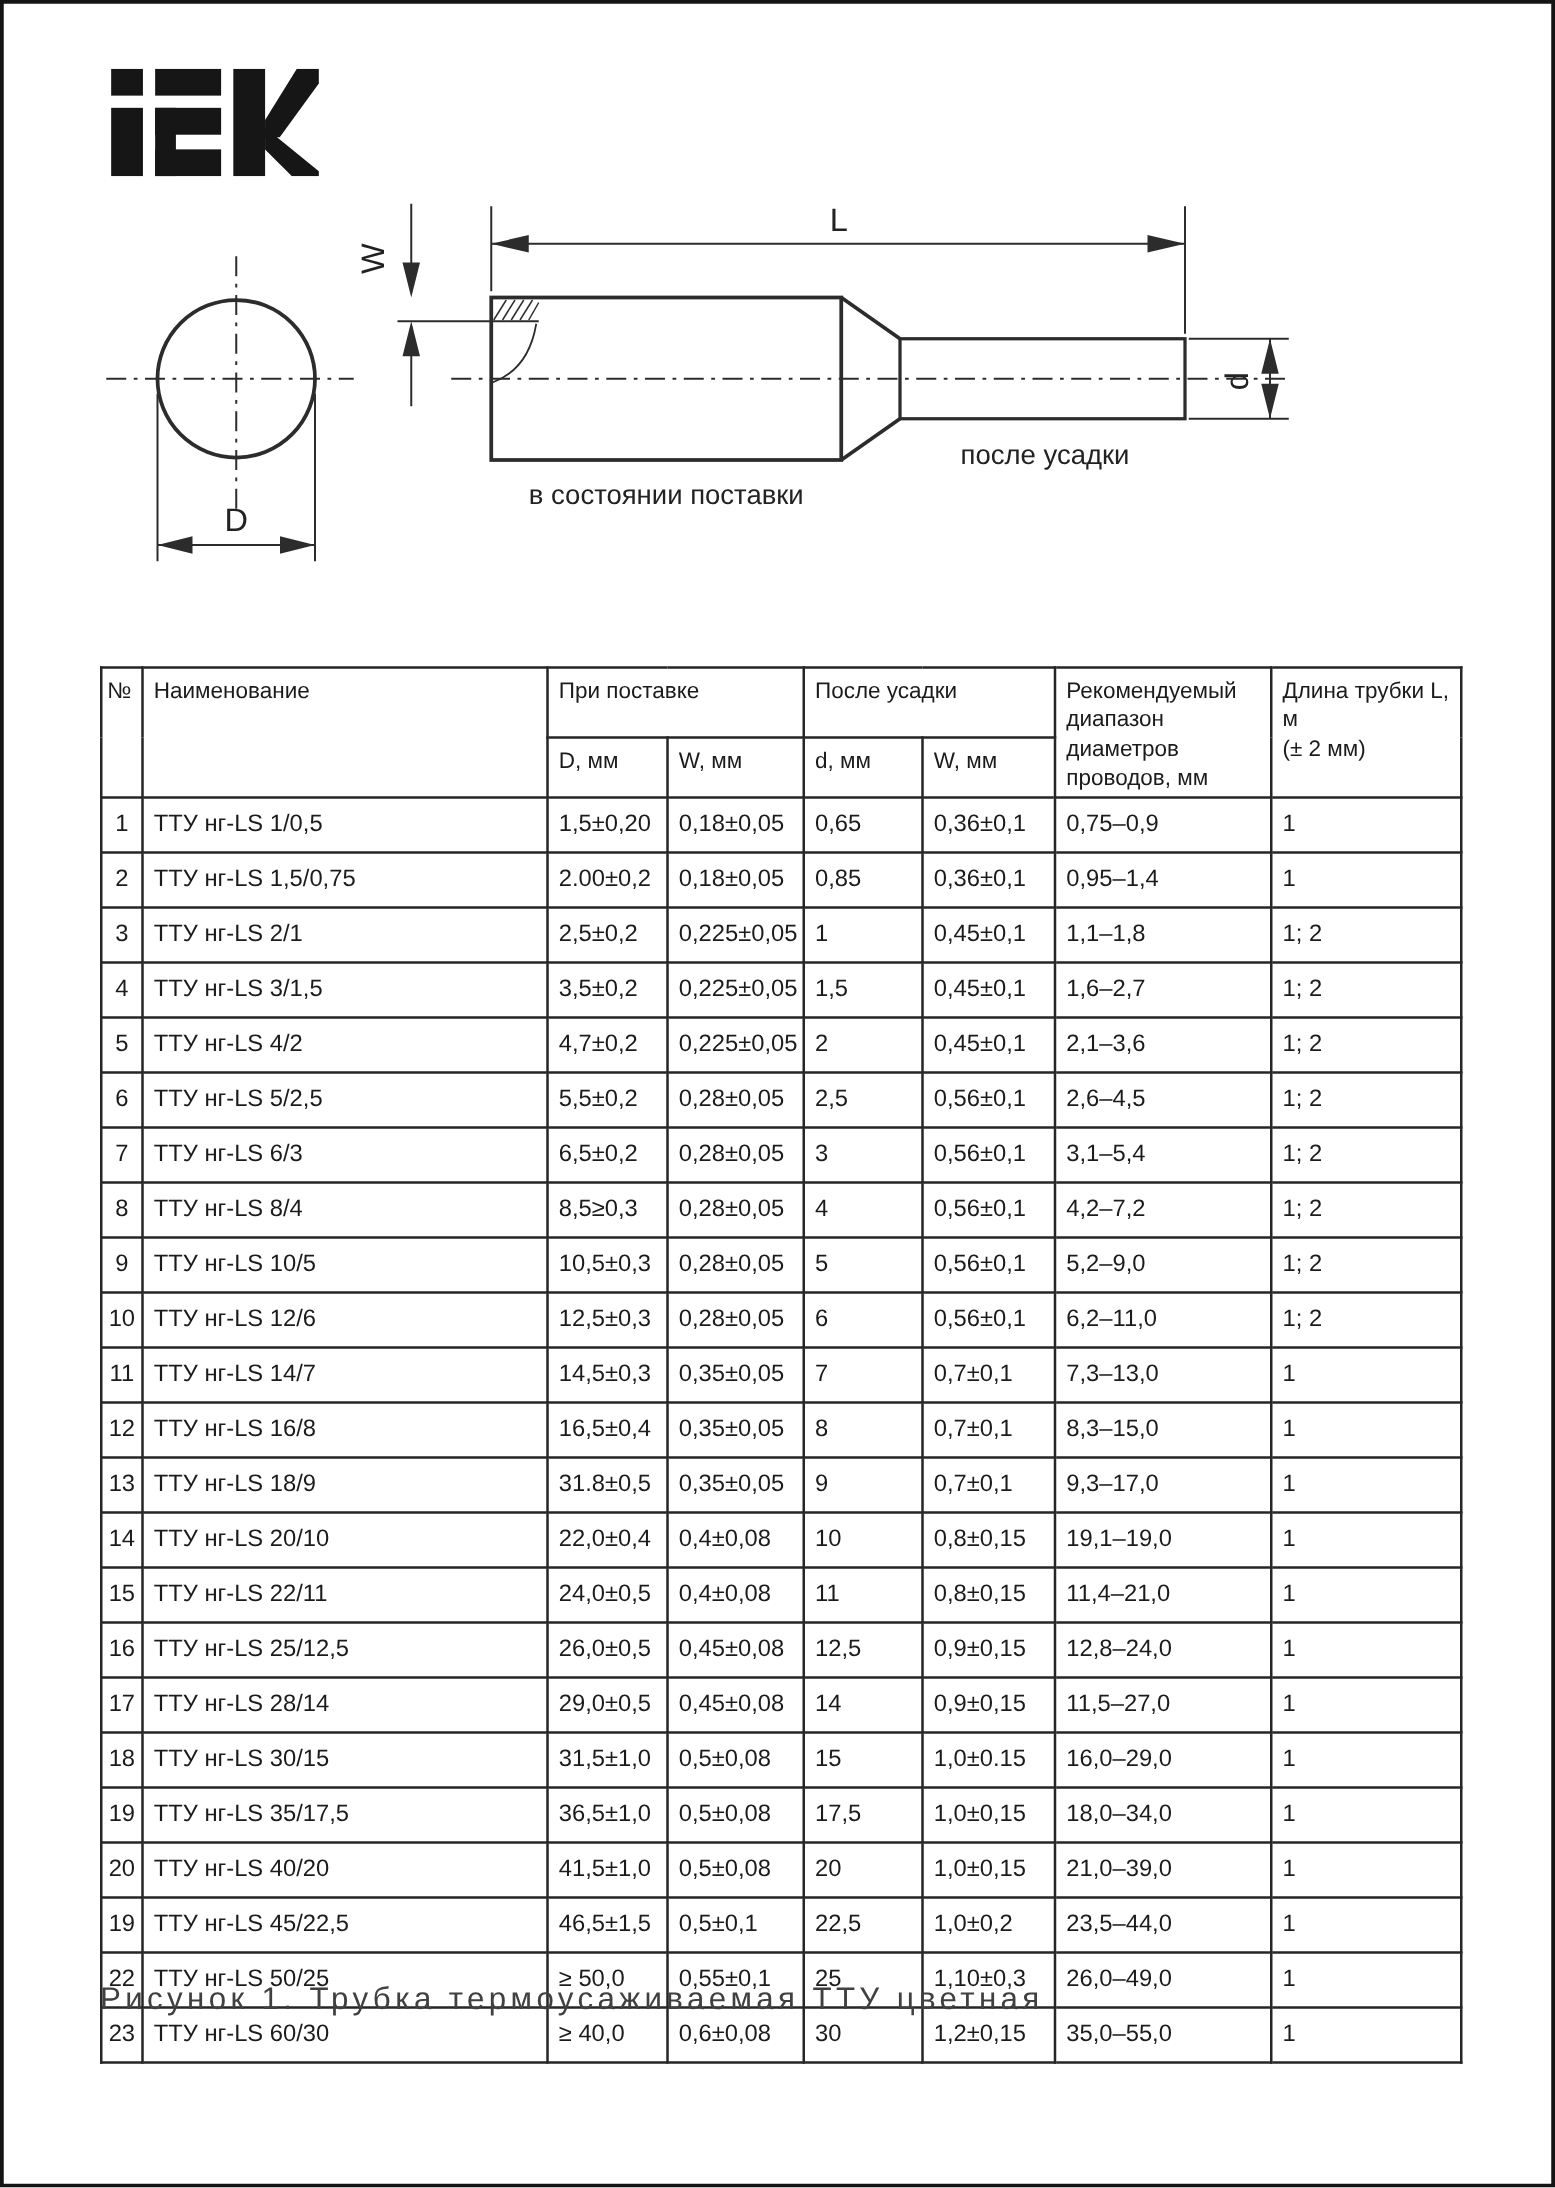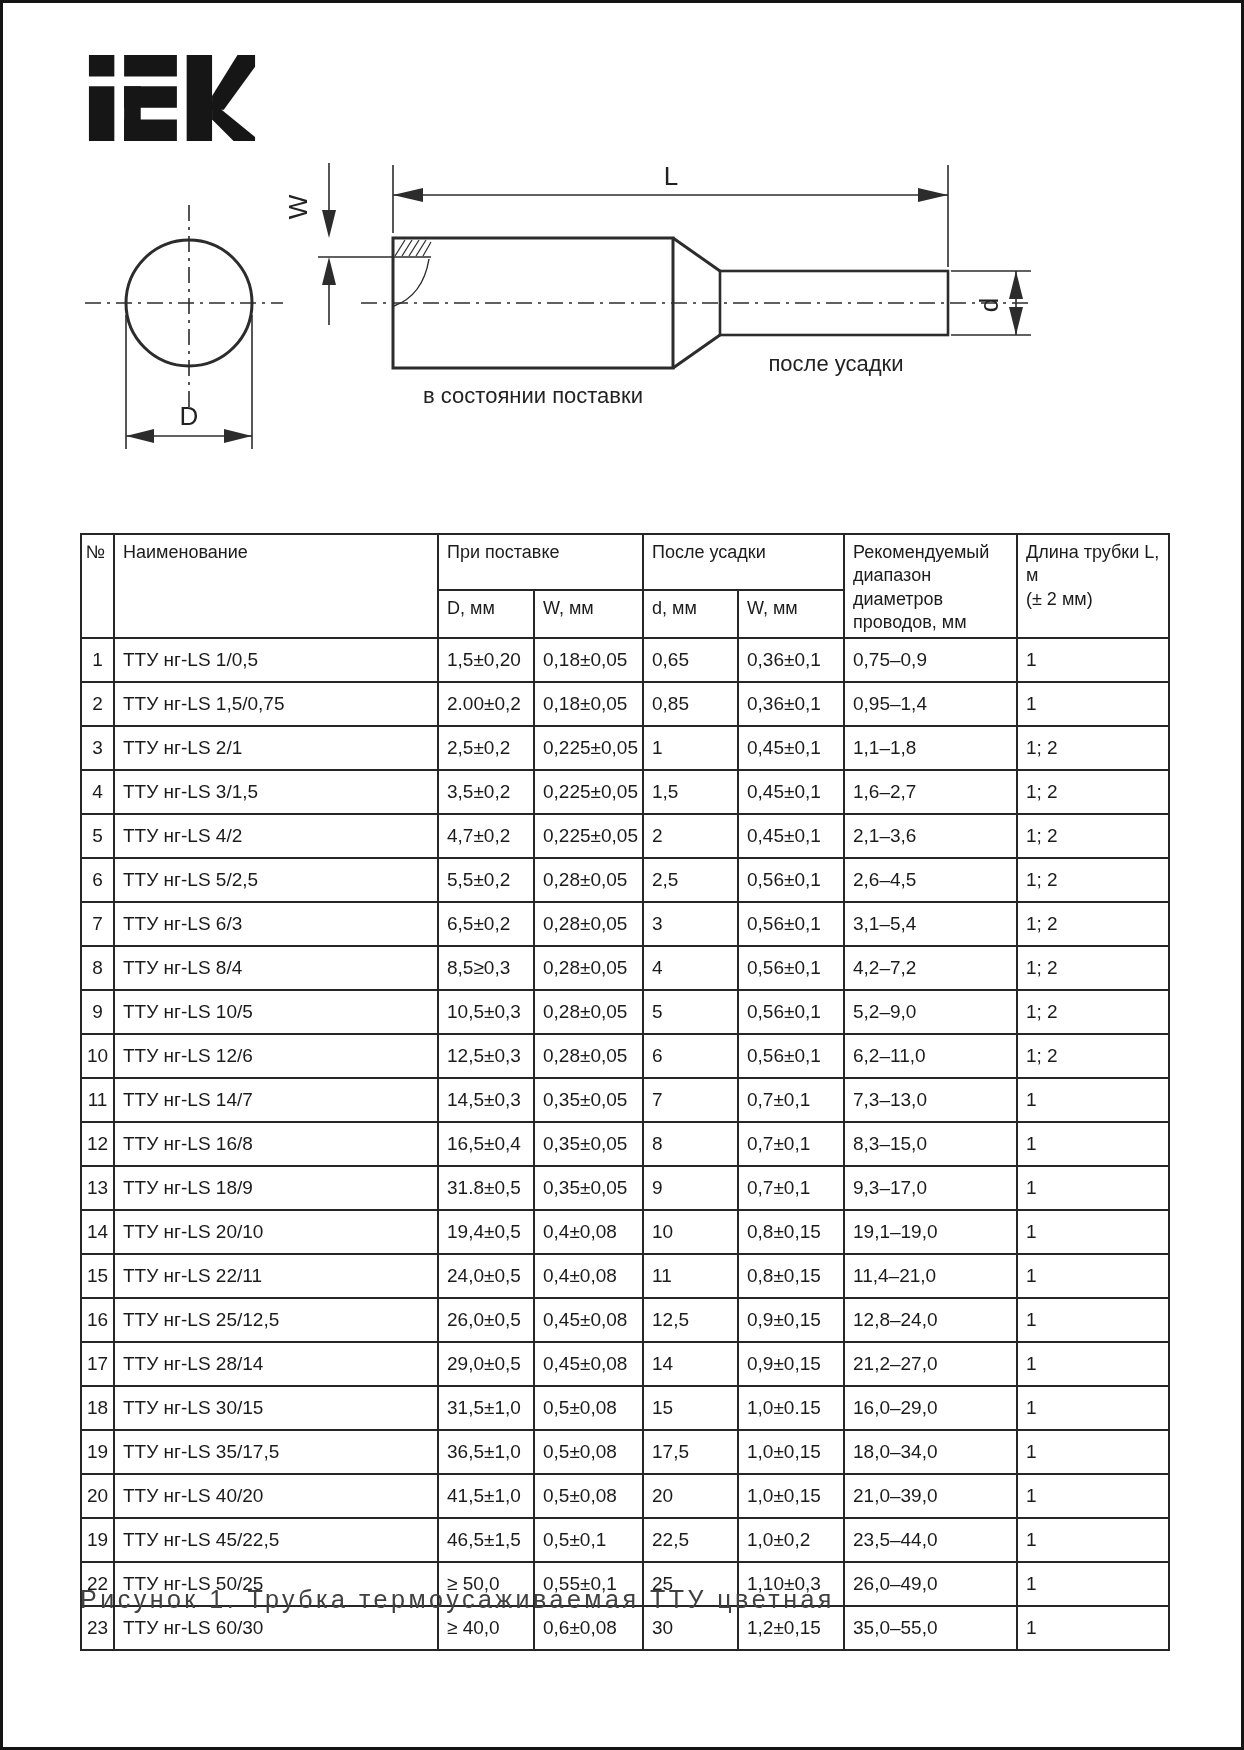--- a/index.html
+++ b/index.html
@@ -285,21 +285,21 @@
           <td>31.8±0,5</td>
           <td>0,35±0,05</td>
           <td>9</td>
           <td>0,7±0,1</td>
           <td>9,3–17,0</td>
           <td>1</td>
         </tr>
         <tr>
           <td class="c-no">14</td>
           <td>ТТУ нг-LS 20/10</td>
-          <td>19,4±0,5</td>
+          <td>22,0±0,4</td>
           <td>0,4±0,08</td>
           <td>10</td>
           <td>0,8±0,15</td>
           <td>19,1–19,0</td>
           <td>1</td>
         </tr>
         <tr>
           <td class="c-no">15</td>
           <td>ТТУ нг-LS 22/11</td>
           <td>24,0±0,5</td>
@@ -319,21 +319,21 @@
           <td>12,8–24,0</td>
           <td>1</td>
         </tr>
         <tr>
           <td class="c-no">17</td>
           <td>ТТУ нг-LS 28/14</td>
           <td>29,0±0,5</td>
           <td>0,45±0,08</td>
           <td>14</td>
           <td>0,9±0,15</td>
-          <td>21,2–27,0</td>
+          <td>11,5–27,0</td>
           <td>1</td>
         </tr>
         <tr>
           <td class="c-no">18</td>
           <td>ТТУ нг-LS 30/15</td>
           <td>31,5±1,0</td>
           <td>0,5±0,08</td>
           <td>15</td>
           <td>1,0±0.15</td>
           <td>16,0–29,0</td>

